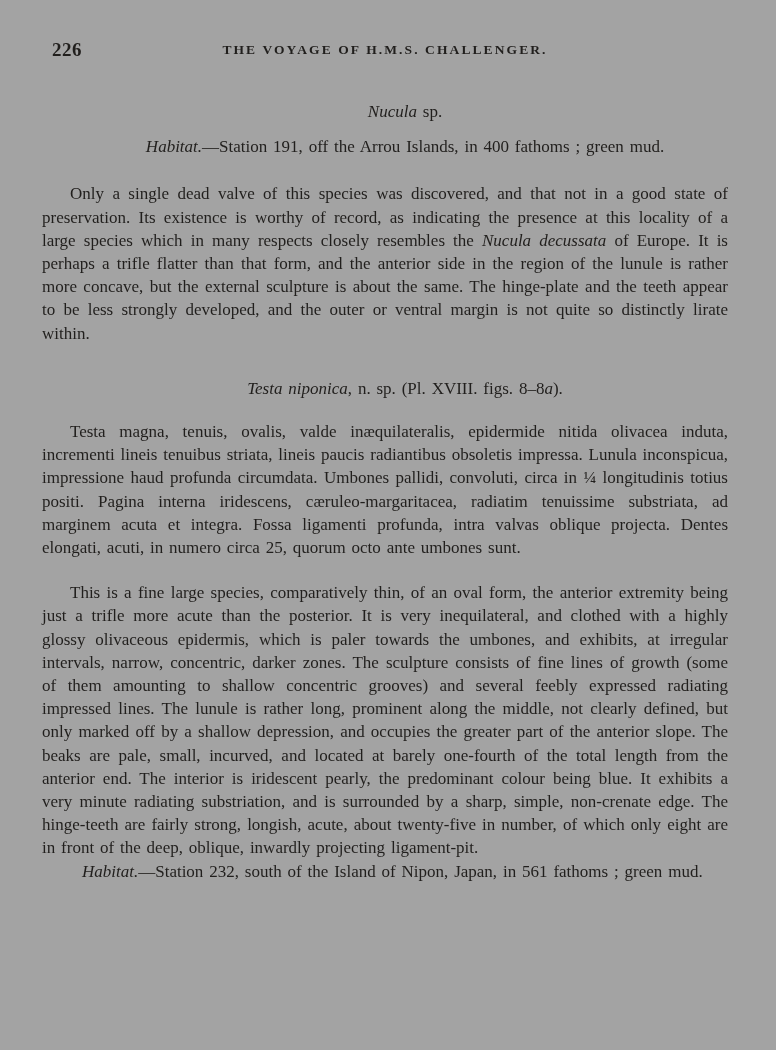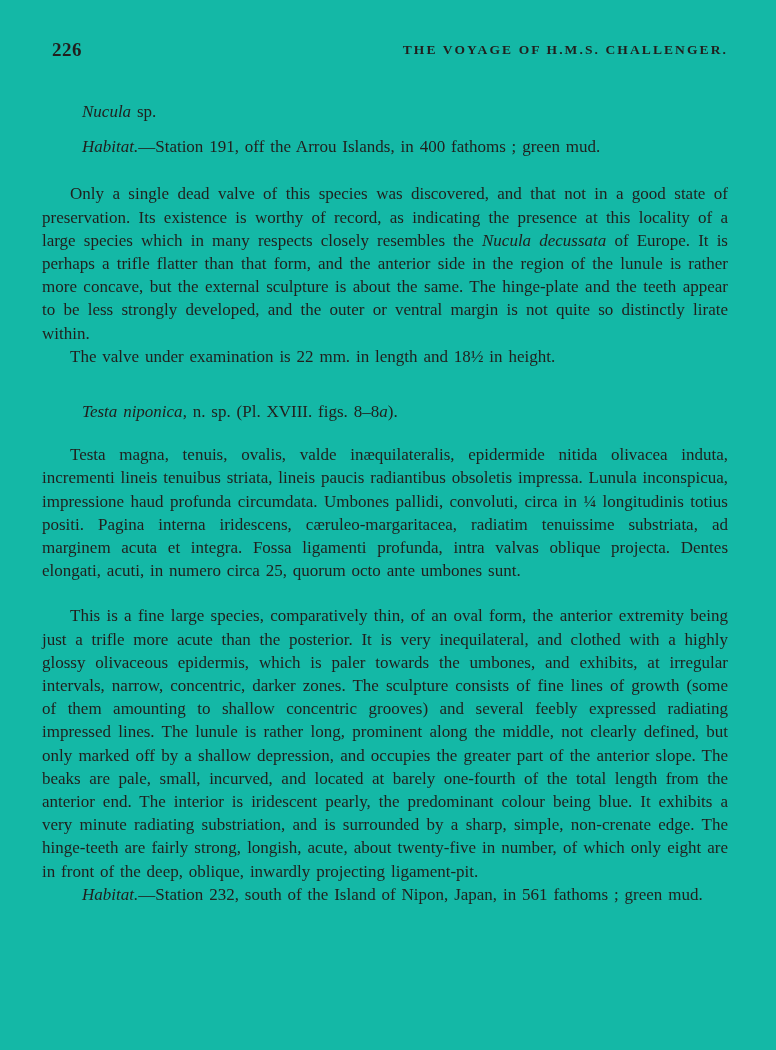--- a/index.html
+++ b/index.html
@@ -5,59 +5,59 @@
   html, body {
     margin: 0;
     padding: 0;
     background: #fdfdfc;
   }
   .page {
     position: relative;
     width: 776px;
     height: 1050px;
     box-sizing: border-box;
-    background: #14b8a6;
+    background: #a3a3a3;
     color: #211f1d;
     font-family: "Liberation Serif", serif;
     padding: 38px 48px 0 42px;
     overflow: hidden;
   }
   
   .running-head {
     position: relative;
     height: 24px;
     margin-bottom: 36px;
   }
   .pagenum {
     position: absolute;
     left: 10px;
     top: 1px;
     font-size: 19px;
     font-weight: 700;
     letter-spacing: 0.5px;
   }
   .running-title {
-    text-align: right;
+    text-align: center;
     font-size: 13.5px;
     font-weight: 700;
     letter-spacing: 2.1px;
     padding-top: 4px;
     white-space: nowrap;
   }
   
   .page-text p {
     margin: 0;
     font-size: 17px;
     line-height: 23.2px;
     word-spacing: 1.6px;
   }
   .page-text i { font-style: italic; }
   .heading {
     text-indent: 40px;
-    text-align: left;
+    text-align: center;
   }
   .para {
     text-indent: 28px;
     text-align: justify;
   }
   .habitat-para {
     text-indent: 40px;
     text-align: justify;
   }
   
@@ -82,21 +82,20 @@
   </header>
 
   <main class="page-text">
 
     <p class="heading sp-species1"><i>Nucula</i><span> sp.</span></p>
 
     <p class="heading sp-habitat1"><i>Habitat.</i><span>—Station 191, off the Arrou Islands, in 400 fathoms ; green mud.</span></p>
 
     <p class="para sp-para1"><span>Only a single dead valve of this species was discovered, and that not in a good state of preservation. Its existence is worthy of record, as indicating the presence at this locality of a large species which in many respects closely resembles the </span><i>Nucula decussata</i><span> of Europe. It is perhaps a trifle flatter than that form, and the anterior side in the region of the lunule is rather more concave, but the external sculpture is about the same. The hinge-plate and the teeth appear to be less strongly developed, and the outer or ventral margin is not quite so distinctly lirate within.</span></p>
 
-    <p class="para sp-valve"><span>The valve under examination is 22 mm. in length and 18½ in height.</span></p>
 
     <p class="heading sp-species2"><i>Testa niponica</i><span>, n. sp. (Pl. XVIII. figs. 8–8</span><i>a</i><span>).</span></p>
 
     <p class="para sp-latin"><span>Testa magna, tenuis, ovalis, valde inæquilateralis, epidermide nitida olivacea induta, incrementi lineis tenuibus striata, lineis paucis radiantibus obsoletis impressa. Lunula inconspicua, impressione haud profunda circumdata. Umbones pallidi, convoluti, circa in ¼ longitudinis totius positi. Pagina interna iridescens, cæruleo-margaritacea, radiatim tenuissime substriata, ad marginem acuta et integra. Fossa ligamenti profunda, intra valvas oblique projecta. Dentes elongati, acuti, in numero circa 25, quorum octo ante umbones sunt.</span></p>
 
     <p class="para sp-para2"><span>This is a fine large species, comparatively thin, of an oval form, the anterior extremity being just a trifle more acute than the posterior. It is very inequilateral, and clothed with a highly glossy olivaceous epidermis, which is paler towards the umbones, and exhibits, at irregular intervals, narrow, concentric, darker zones. The sculpture consists of fine lines of growth (some of them amounting to shallow concentric grooves) and several feebly expressed radiating impressed lines. The lunule is rather long, prominent along the middle, not clearly defined, but only marked off by a shallow depression, and occupies the greater part of the anterior slope. The beaks are pale, small, incurved, and located at barely one-fourth of the total length from the anterior end. The interior is iridescent pearly, the predominant colour being blue. It exhibits a very minute radiating substriation, and is surrounded by a sharp, simple, non-crenate edge. The hinge-teeth are fairly strong, longish, acute, about twenty-five in number, of which only eight are in front of the deep, oblique, inwardly projecting ligament-pit.</span></p>
 
 
     <p class="habitat-para sp-habitat2"><i>Habitat.</i><span>—Station 232, south of the Island of Nipon, Japan, in 561 fathoms ; green mud.</span></p>
 

